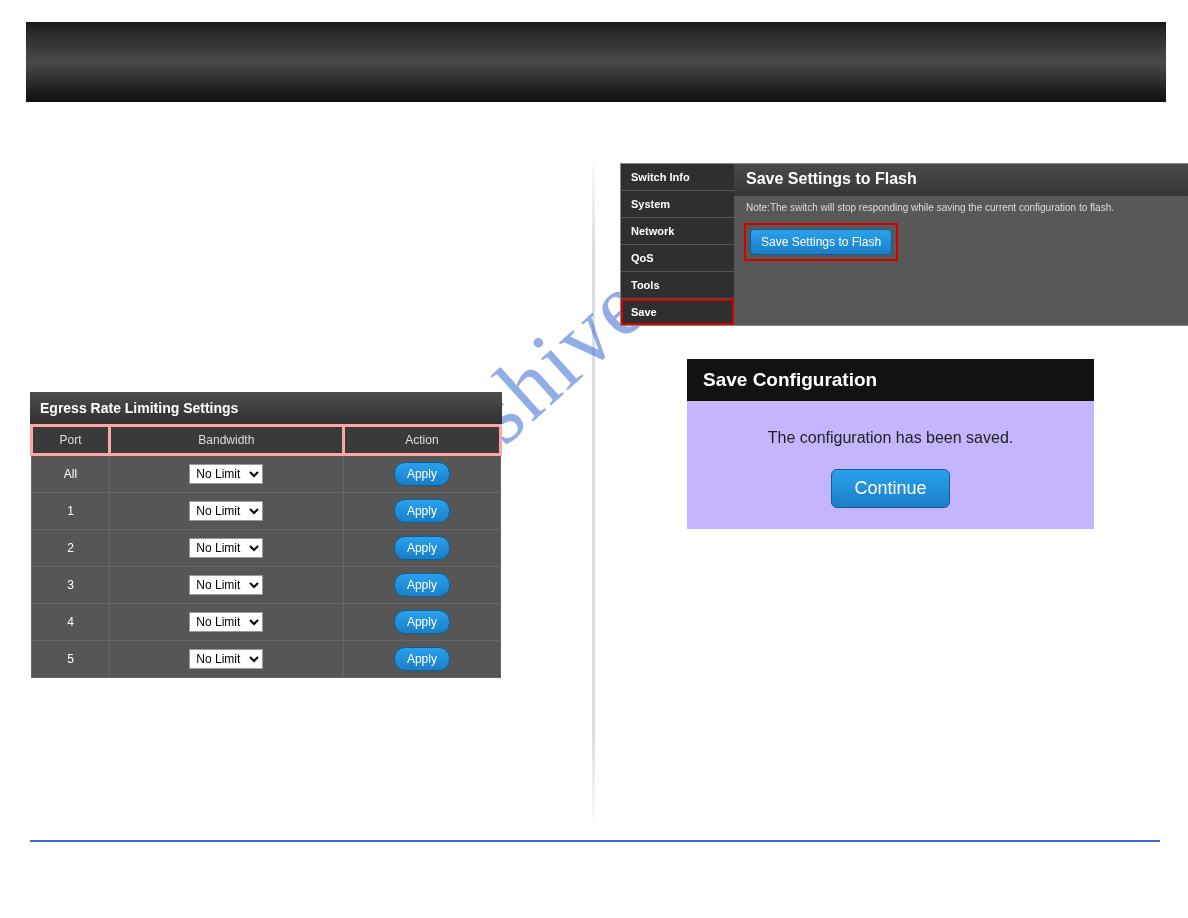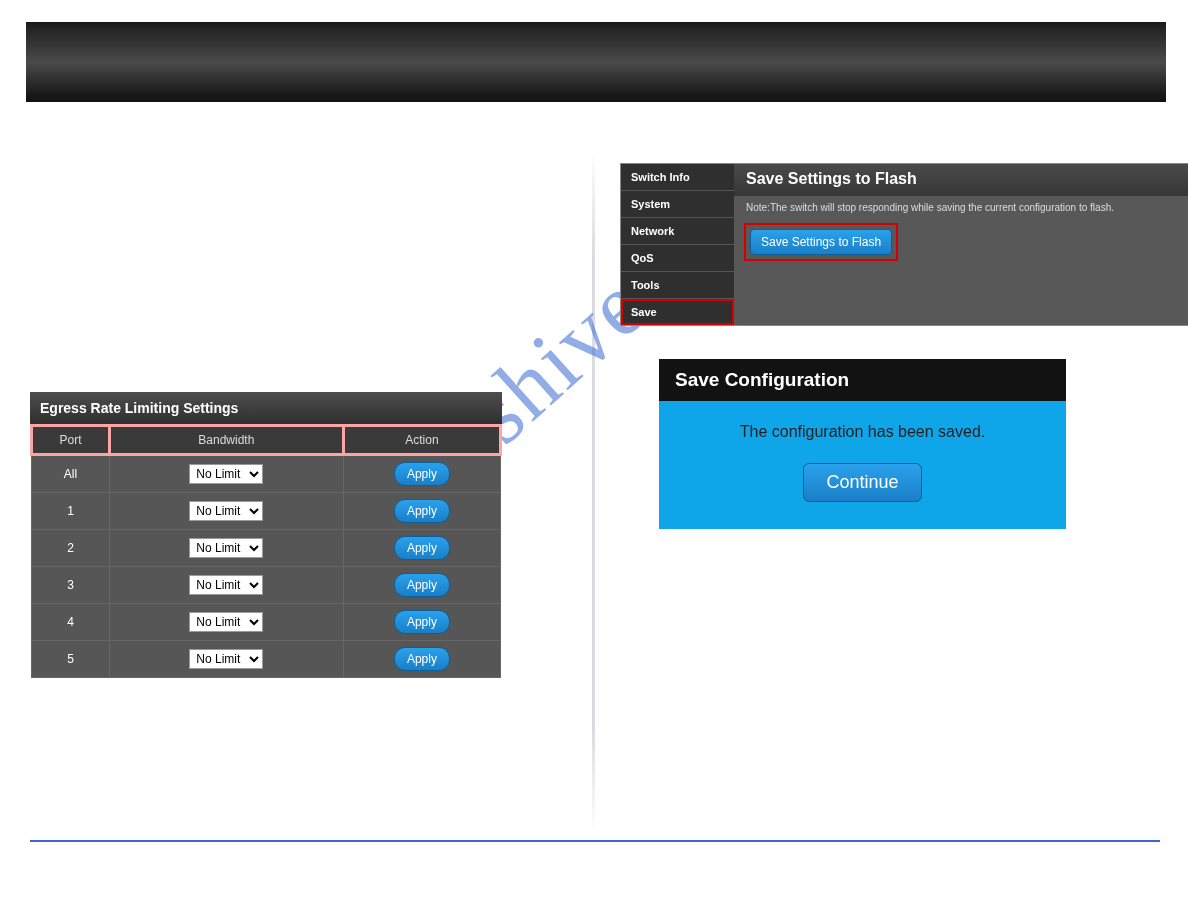--- a/index.html
+++ b/index.html
@@ -74,29 +74,29 @@
     margin: 0 0 0 10px; display: inline-block;
     border: 2px solid #d40000; padding: 4px;
   }
   .flash-panel .fp-btn {
     background: linear-gradient(180deg,#2aa1ec,#1a7fc7);
     border: 1px solid #0b5f9a; color: #fff; font-size: 12px;
     padding: 5px 10px; border-radius: 4px; cursor: pointer;
   }
 
   .save-conf-panel {
-    position: absolute; left: 659px; top: 359px; width: 407px; height: 170px;
-    background: #0ea5e9; 
+    position: absolute; left: 687px; top: 359px; width: 407px; height: 170px;
+    background: #c4b5fd; 
   }
   .save-conf-panel .sc-title {
     background: #121212; color: #fff; font-weight: 700; font-size: 19px;
     padding: 10px 16px;
   }
   .save-conf-panel .sc-msg {
-    color: #222; font-size: 16px; text-align: center; margin-top: 22px;
+    color: #222; font-size: 16px; text-align: center; margin-top: 28px;
   }
   .save-conf-panel .sc-btn {
     display: block; margin: 22px auto 0;
     background: linear-gradient(180deg,#2aa1ec,#1a7fc7);
     border: 1px solid #0b5f9a; color: #fff; font-size: 18px;
     padding: 8px 22px; border-radius: 6px; cursor: pointer;
   }
 
   
   .watermark {

